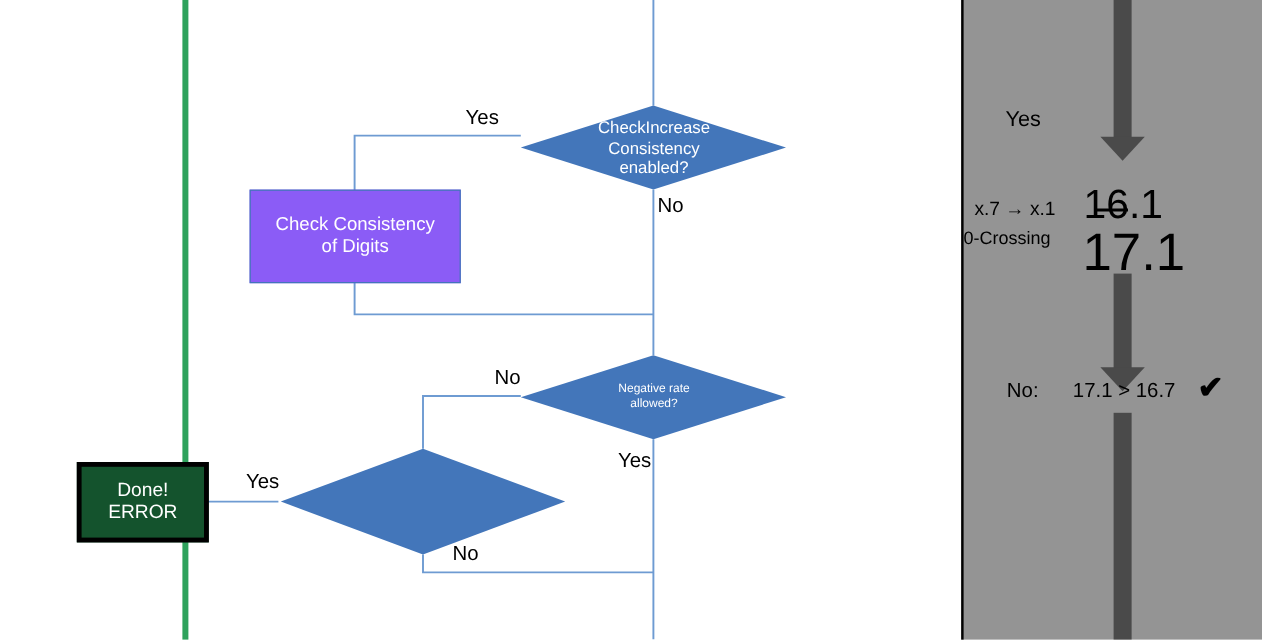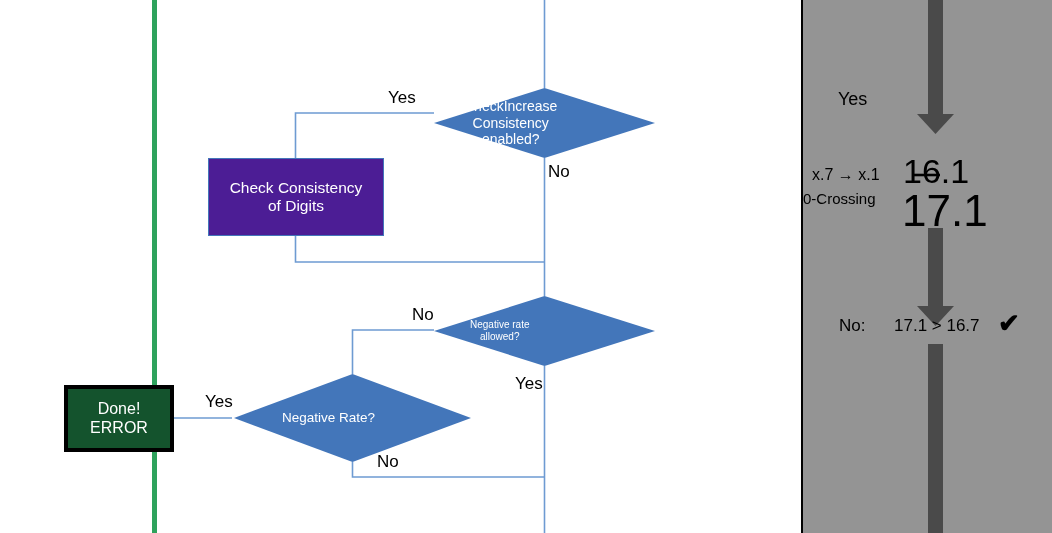--- a/index.html
+++ b/index.html
@@ -24,32 +24,32 @@
     position:absolute;
     display:flex;align-items:center;justify-content:center;
     text-align:center;
     color:#ffffff;
     line-height:1.18;
     box-sizing:border-box;
   }
 
   
   .rect{
-    background:#4c1d95;
+    background:#8b5cf6;
     border:1px solid #4376BA;
   }
   .rect-thick{
     background:#14532d;
     border:4px solid #000000;
   }
 
   
   .diamond-label{
     position:absolute;
-    display:flex;align-items:center;
+    display:flex;align-items:center;justify-content:center;
     text-align:center;color:#fff;line-height:1.2;
     pointer-events:none;
   }
 
   .edge-label{
     position:absolute;
     color:#000000;
     font-size:17px;
     white-space:nowrap;
   }
@@ -108,23 +108,20 @@
     </div>
   </div>
 
   <div class="diamond-label" style="left:470px;top:305px;width:150px;height:52px;font-size:10px;">
     <div>
       <div>Negative rate</div>
       <div>allowed?</div>
     </div>
   </div>
 
-  <div class="diamond-label" style="left:282px;top:406px;width:142px;height:24px;font-size:13.5px;">
-    <div>Negative Rate?</div>
-  </div>
 
   <div class="node rect-thick" style="left:64px;top:385px;width:110px;height:67px;font-size:16px;">
     <div>
       <div>Done!</div>
       <div>ERROR</div>
     </div>
   </div>
 
   <div class="edge-label" style="left:388px;top:88px;">Yes</div>
 

